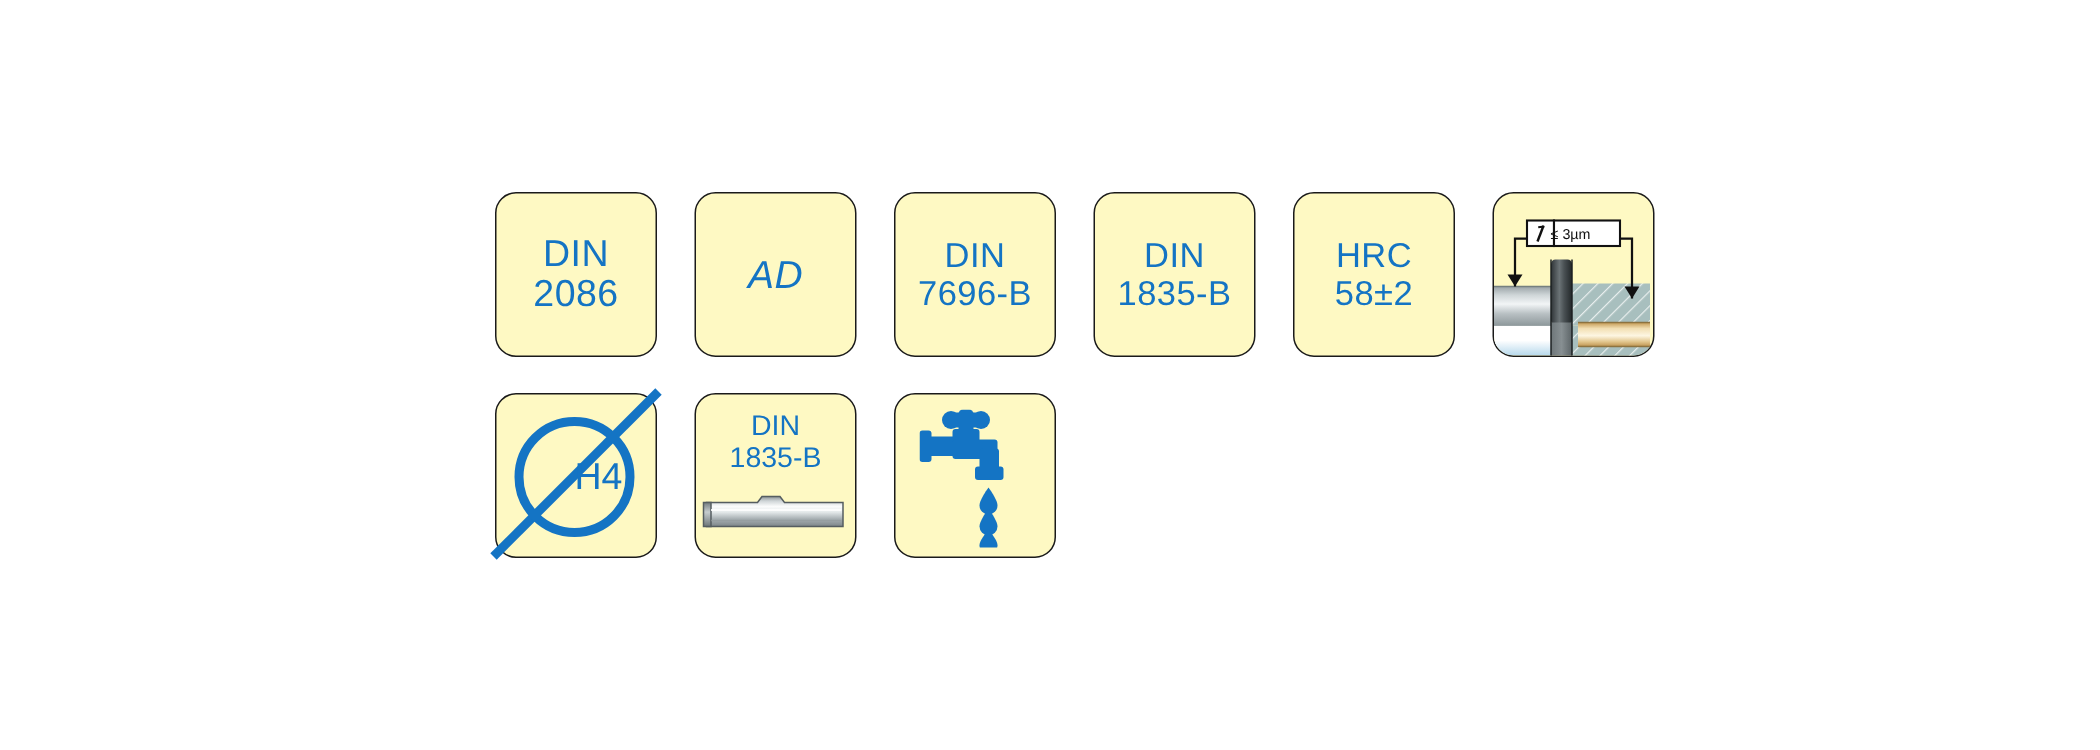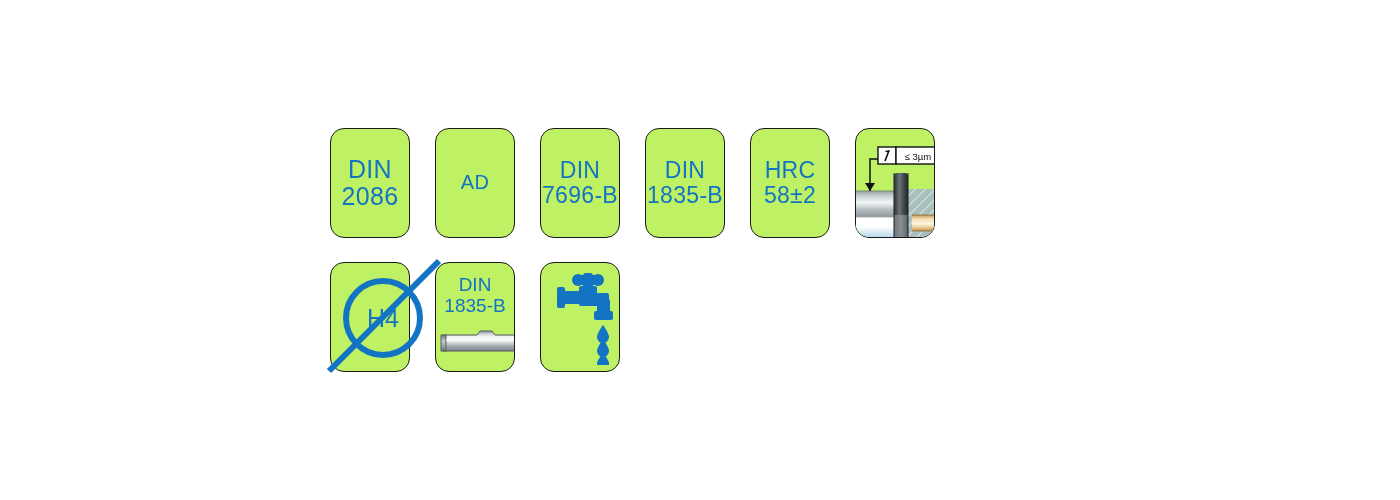--- a/index.html
+++ b/index.html
@@ -24,26 +24,26 @@
   .icon-row {
     display: flex;
     gap: 25px;
   }
   .icon-row + .icon-row {
     margin-top: 24px;
   }
 
   .tile {
     position: relative;
-    width: 80px;
+    width: 108px;
     height: 110px;
     border: 1.4px solid #1a1a1a;
     border-radius: 14px;
     box-sizing: border-box;
-    background: #bef264;
+    background: #fef9c3;
     overflow: visible;
     flex: 0 0 auto;
   }
 
   .tile-clip {
     position: absolute;
     inset: 0;
     border-radius: 13px;
     overflow: hidden;
   }
@@ -56,36 +56,36 @@
     justify-content: center;
     color: #1474c4;
     line-height: 1.08;
     letter-spacing: 0.3px;
   }
   .tile-text .line {
     display: block;
     white-space: nowrap;
   }
   .sz-24 .line { font-size: 25px; }
-  .sz-28 .line { font-size: 20px; }
+  .sz-28 .line { font-size: 26px; font-style: italic; }
   .sz-22 .line { font-size: 23px; }
 
   
   .h4-wrap { overflow: visible; }
   .h4-svg {
     position: absolute;
     left: -10px;
     top: -10px;
     width: 124px;
     height: 130px;
     overflow: visible;
   }
   .h4-label {
     position: absolute;
-    left: 0;
+    left: 16px;
     top: 0;
     width: 104px;
     height: 110px;
     display: flex;
     align-items: center;
     justify-content: center;
     color: #1474c4;
     font-size: 25px;
   }
 
@@ -220,21 +220,21 @@
 
           <polygon points="14,62 9,54 19,54" fill="#111111"></polygon>
           <polygon points="92,70 87,62 97,62" fill="#111111"></polygon>
 
           <rect x="22" y="18" width="18" height="17" fill="#ffffff" stroke="#111111" stroke-width="1.4"></rect>
           <rect x="40" y="18" width="44" height="17" fill="#ffffff" stroke="#111111" stroke-width="1.4"></rect>
 
           <line x1="33" y1="21.5" x2="29" y2="32" stroke="#111111" stroke-width="1.6"></line>
           <line x1="29.5" y1="22.5" x2="33.5" y2="22" stroke="#111111" stroke-width="1.4"></line>
         </svg>
-        <div style="position:absolute; left:40px; top:19px; width:44px; height:16px;
+        <div style="position:absolute; left:29px; top:19px; width:44px; height:16px;
                     display:flex; align-items:center; justify-content:center;
                     font-size:9.5px; color:#111111; white-space:nowrap;">≤ 3µm</div>
       </div>
     </div>
 
   </div>
 
   <div class="icon-row">
 
     <div class="tile h4-wrap">

